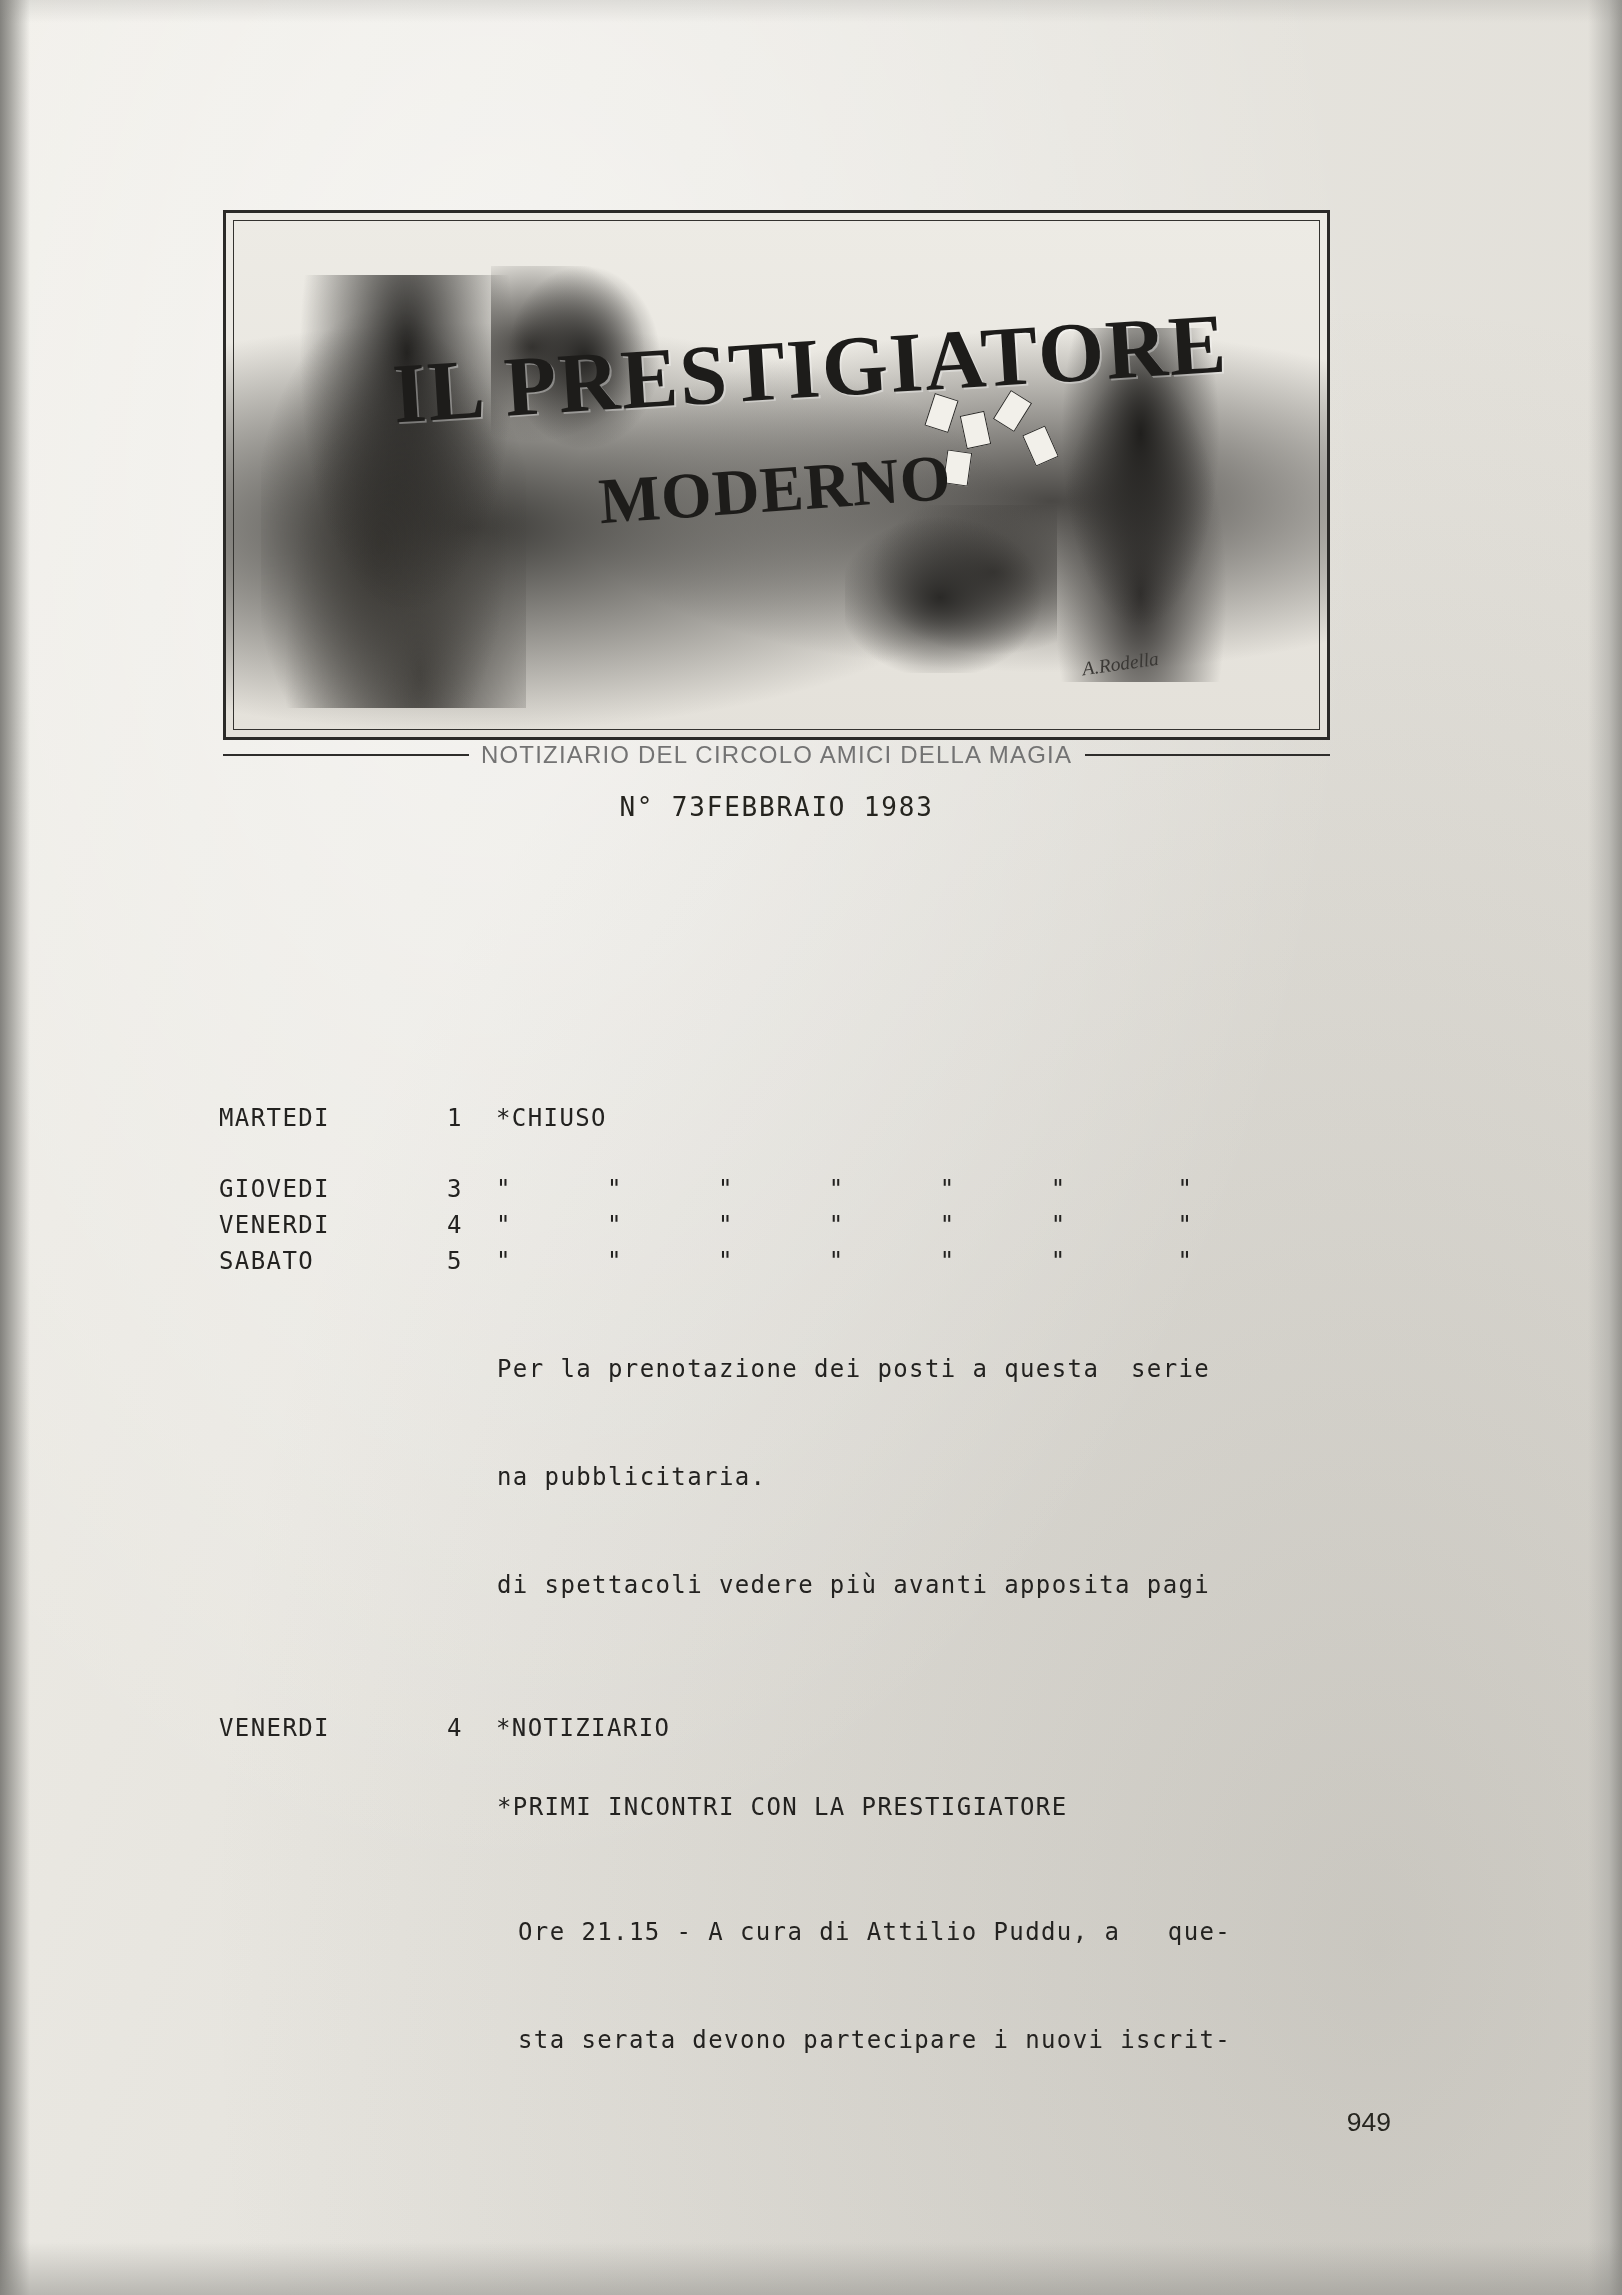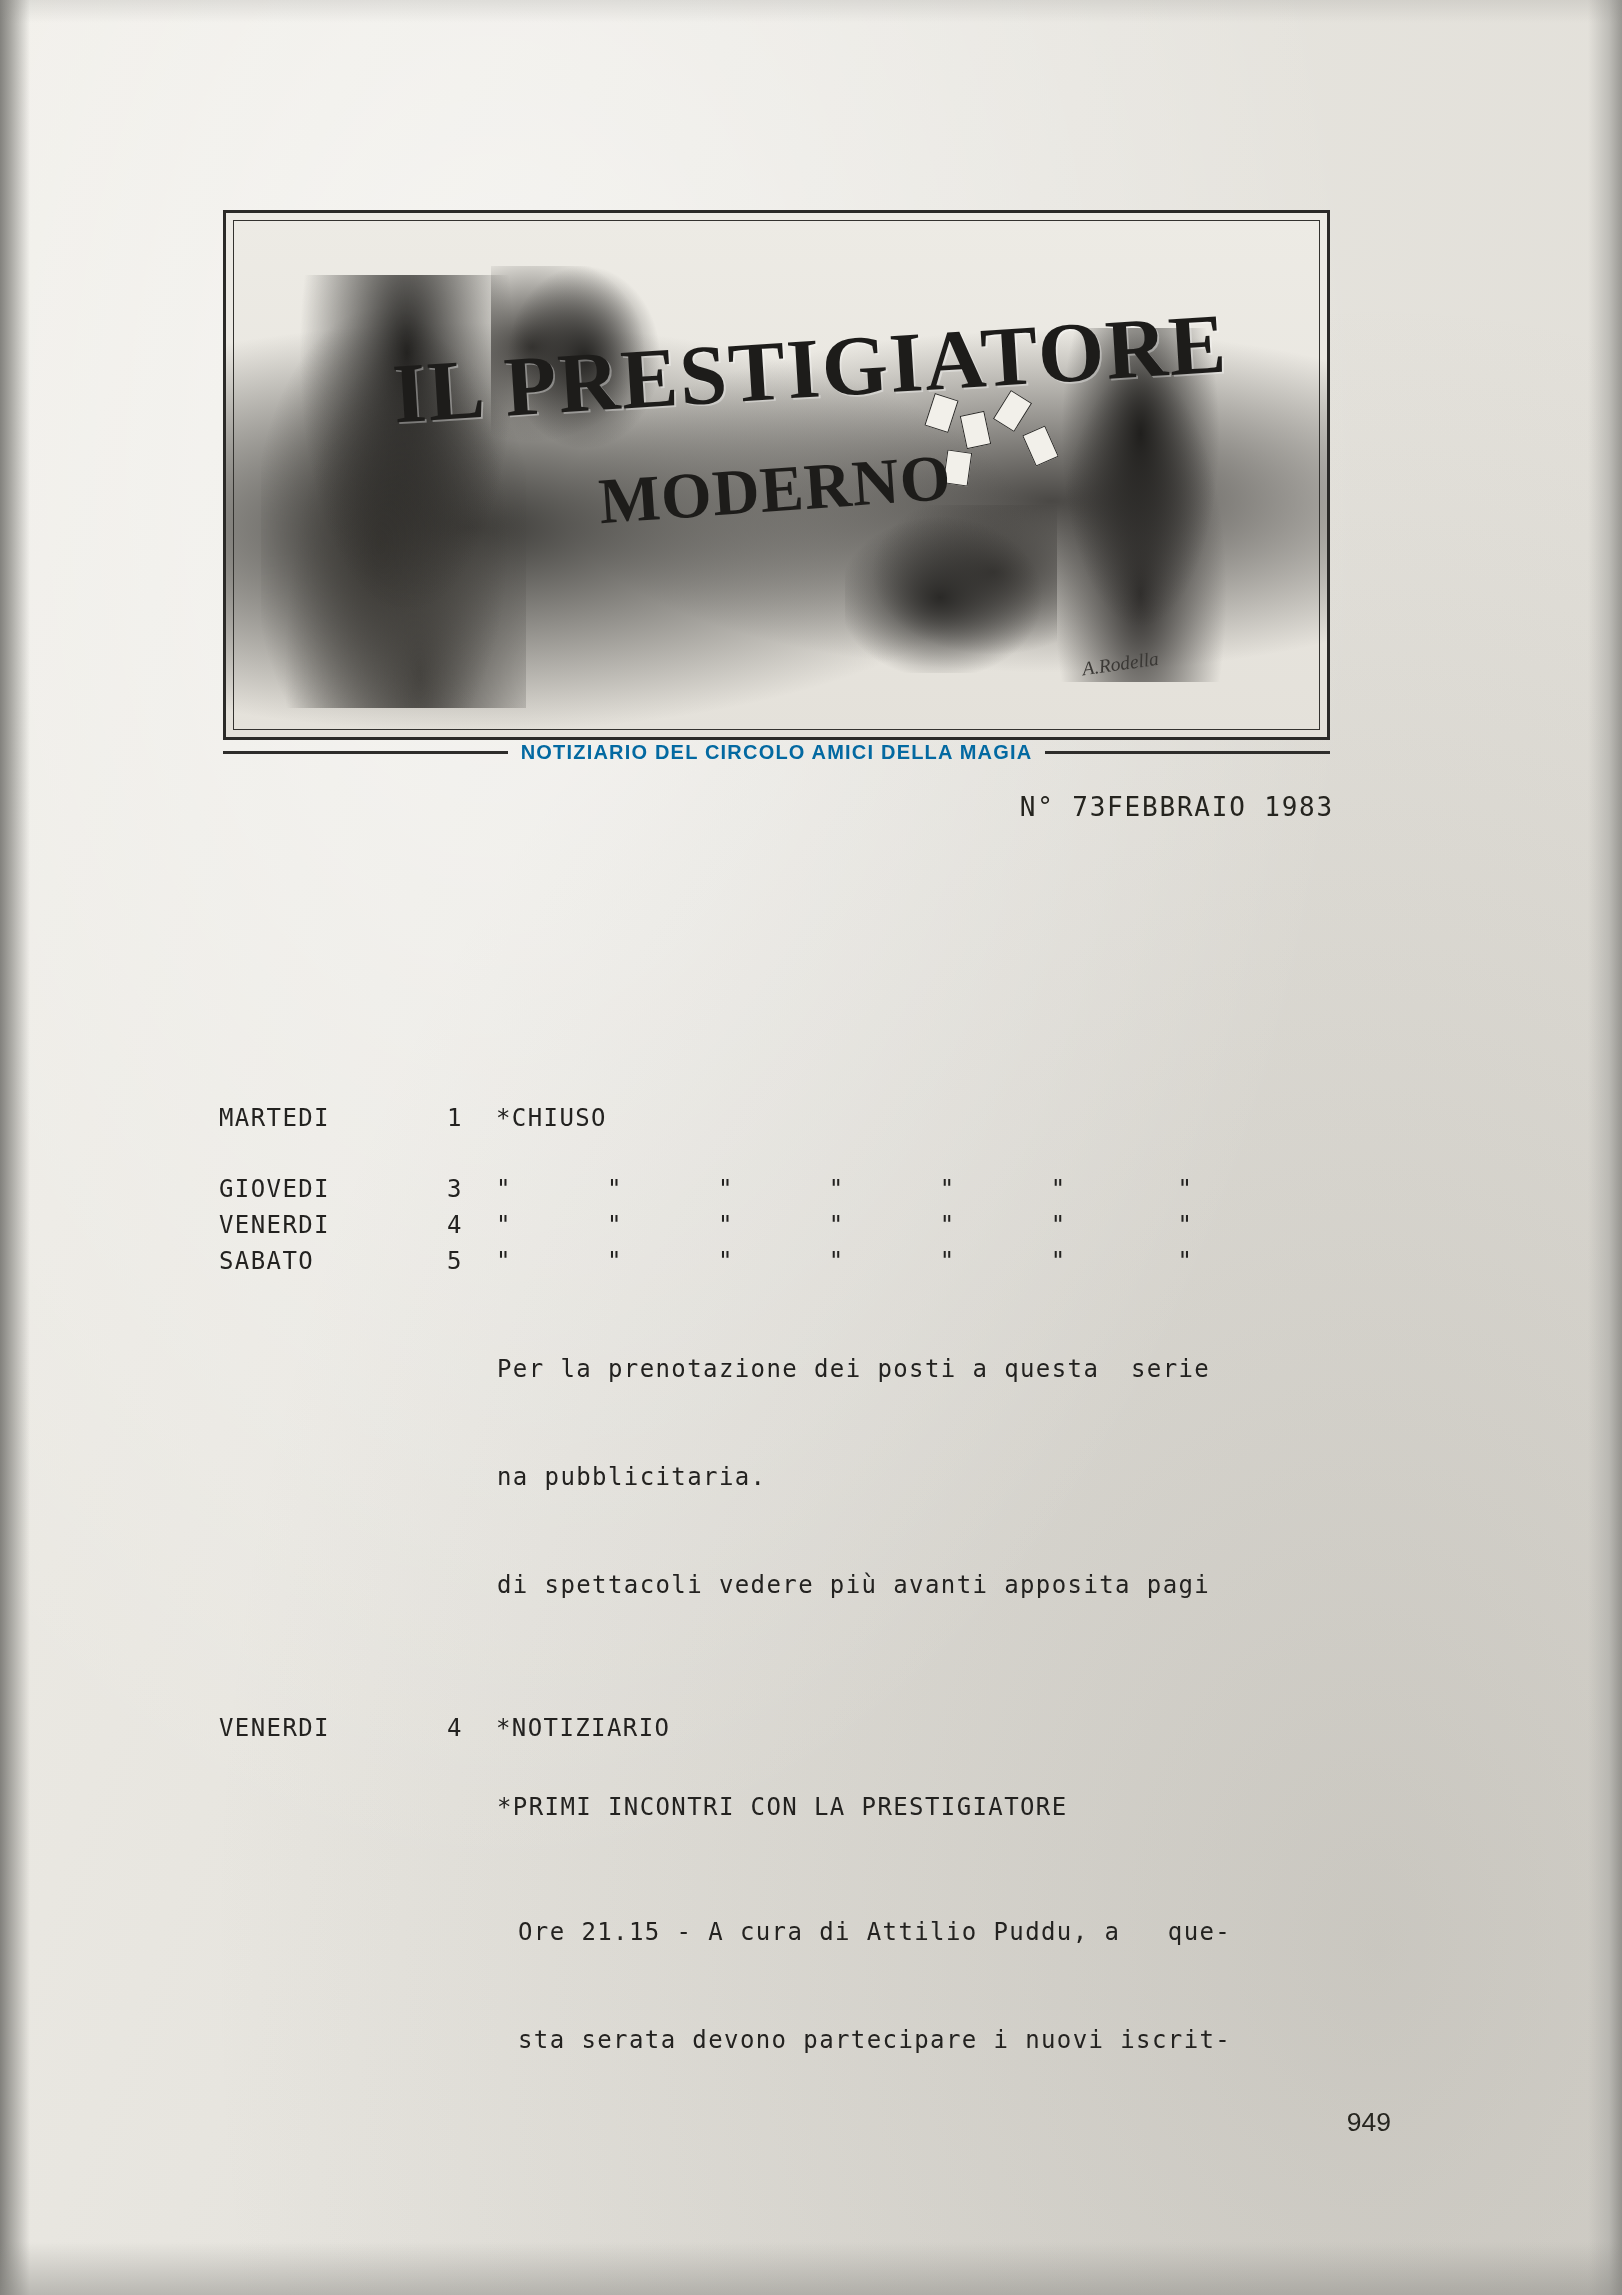--- a/index.html
+++ b/index.html
@@ -200,35 +200,34 @@
     align-items: center;
     gap: 12.4px;
   }
   .cap-rule {
     flex: 1;
     height: 2.7px;
     background: #2e2d2b;
   }
   .cap-text {
     font-family: "Liberation Sans", sans-serif;
-    font-size: 20px;
+    font-size: 24px;
     letter-spacing: 1.2px;
-    color: #0369a1;
+    color: #737373;
     white-space: nowrap;
-    font-weight: bold;
   }
 
   
   .issue-line {
     position: absolute;
     left: 219px;
     top: 792px;
     width: 1115px;
     display: flex;
-    justify-content: flex-end;
+    justify-content: center;
     font-family: "DejaVu Sans Mono", monospace;
     font-size: 26px;
     letter-spacing: 1.8px;
     color: #25241f;
   }
 
   
   .program-title {
     position: absolute;
     left: 0;

